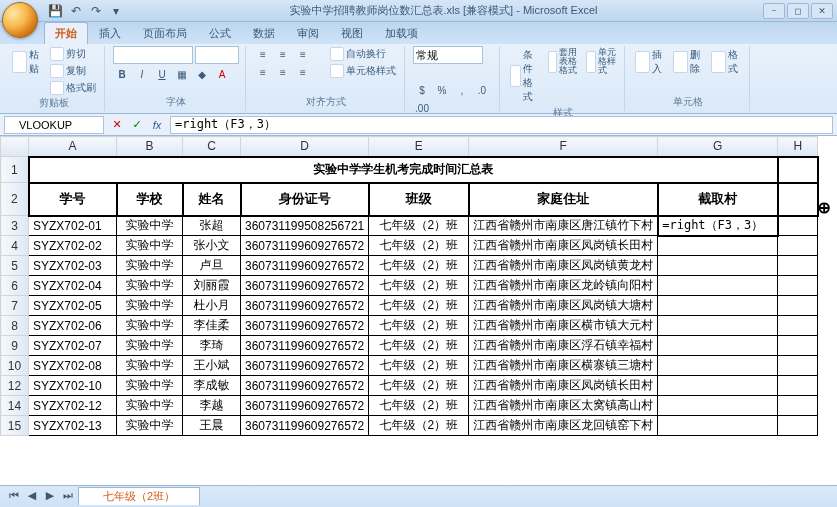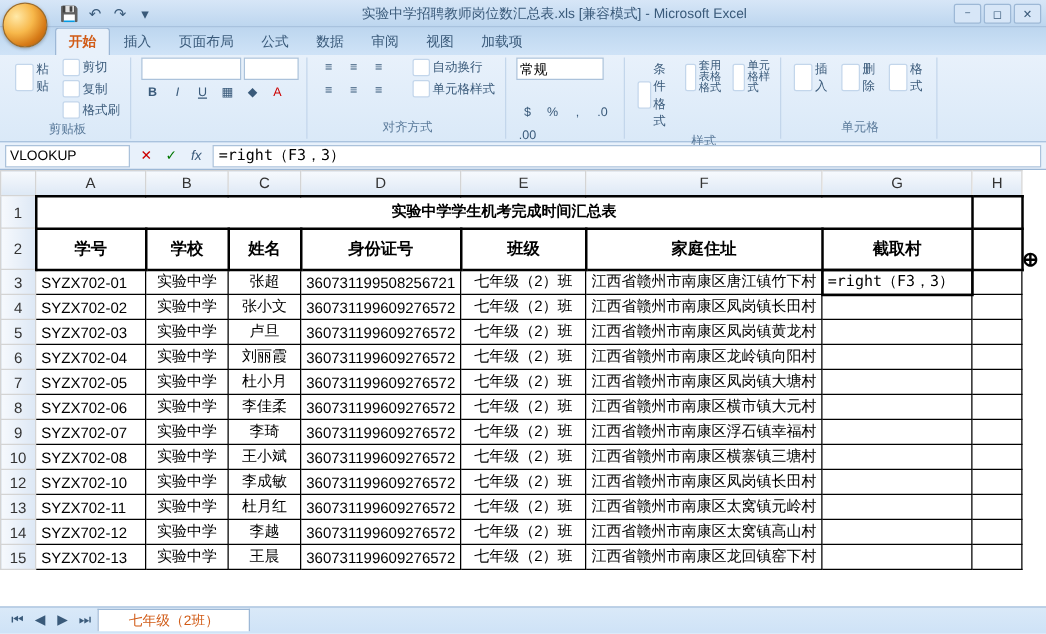--- a/index.html
+++ b/index.html
@@ -21,21 +21,21 @@
 .bigbtn{width:34px;display:flex;flex-direction:row;align-items:center;gap:2px;padding:2px;color:#3a5a7a;font-size:10px}
 .bigbtn .ic{width:22px;height:22px;border:1px solid #c3d6eb;background:#fff;border-radius:2px}
 .smallbtns{display:flex;flex-direction:column;gap:1px;font-size:10px;color:#3a5a7a}
 .smallbtns span{display:flex;align-items:center;gap:2px;padding:1px 2px}
 .tinyic{width:14px;height:14px;display:inline-block;border:1px solid #c3d6eb;background:#fff;border-radius:2px}
 .iconrow{display:flex;gap:2px;flex-wrap:wrap;max-width:120px}
 .iconrow span{width:18px;height:16px;border:1px solid transparent;display:inline-flex;align-items:center;justify-content:center;font-size:10px;color:#3a5a7a}
 .combo{display:inline-flex;align-items:center;border:1px solid #abc2db;background:#fff;height:18px;font-size:11px;padding:0 2px}
 .combo.small{width:44px}
 .formula-bar{height:22px;background:#e8f1fb;border-bottom:1px solid #9db8d6;display:flex;align-items:center;padding:2px 4px;gap:4px}
-.namebox{border:1px solid #abc2db;background:#fff;height:18px;width:100px;padding:0 3px;display:flex;align-items:center;font-size:11px}
+.namebox{border:1px solid #abc2db;background:#fff;height:18px;width:100px;padding:0 14px;display:flex;align-items:center;font-size:11px}
 .fx-btns{display:flex;gap:2px}
 .fx-btns span{width:18px;height:18px;display:inline-flex;align-items:center;justify-content:center;border:1px solid transparent;font-size:11px;color:#3a5a7a}
 .fx-input{flex:1;border:1px solid #abc2db;background:#fff;height:18px;padding:0 4px;display:flex;align-items:center;font-size:12px;font-family:monospace}
 .grid-area{height:349px;overflow:auto;background:#fff;position:relative}
 .grid{border-collapse:collapse;table-layout:fixed}
 .grid th,.grid td{border:1px solid #d4d4d4;height:20px;padding:0;font-size:12px;overflow:hidden;white-space:nowrap}
 .colh{background:linear-gradient(#f6f9fd,#dde8f5);text-align:center;font-weight:normal;color:#333;font-size:11px;height:18px}
 .rowh{background:linear-gradient(90deg,#f6f9fd,#dde8f5);text-align:center;font-weight:normal;color:#333;font-size:11px;width:28px}
 .corner{background:linear-gradient(#f6f9fd,#dde8f5)}
 .title-row td{border:2px solid #000;height:26px}
@@ -122,20 +122,21 @@
             <i>I</i>
           </span>
         <span>
             <u>U</u>
           </span>
         <span>▦</span>
         <span>◆</span>
         <span style="color:#c00">A</span>
       </div>
     </div>
+    <div class="group-label">字体</div>
   </div>
   <div class="group">
     <div class="group-inner">
       <div class="iconrow" style="max-width:70px">
         <span>≡</span>
           <span>≡</span>
           <span>≡</span>
         <span>≡</span>
           <span>≡</span>
           <span>≡</span>
@@ -337,31 +338,20 @@
           <td>SYZX702-10</td>
           <td class="c">实验中学</td>
           <td class="c">李成敏</td>
           <td>360731199609276572</td>
           <td class="c">七年级（2）班</td>
           <td>江西省赣州市南康区凤岗镇长田村</td>
           <td></td>
           <td></td>
         </tr>
         <tr class="data-row">
-          <th class="rowh">13</th>
-          <td>SYZX702-11</td>
-          <td class="c">实验中学</td>
-          <td class="c">杜月红</td>
-          <td>360731199609276572</td>
-          <td class="c">七年级（2）班</td>
-          <td>江西省赣州市南康区太窝镇元岭村</td>
-          <td></td>
-          <td></td>
-        </tr>
-        <tr class="data-row">
           <th class="rowh">14</th>
           <td>SYZX702-12</td>
           <td class="c">实验中学</td>
           <td class="c">李越</td>
           <td>360731199609276572</td>
           <td class="c">七年级（2）班</td>
           <td>江西省赣州市南康区太窝镇高山村</td>
           <td></td>
           <td></td>
         </tr>

